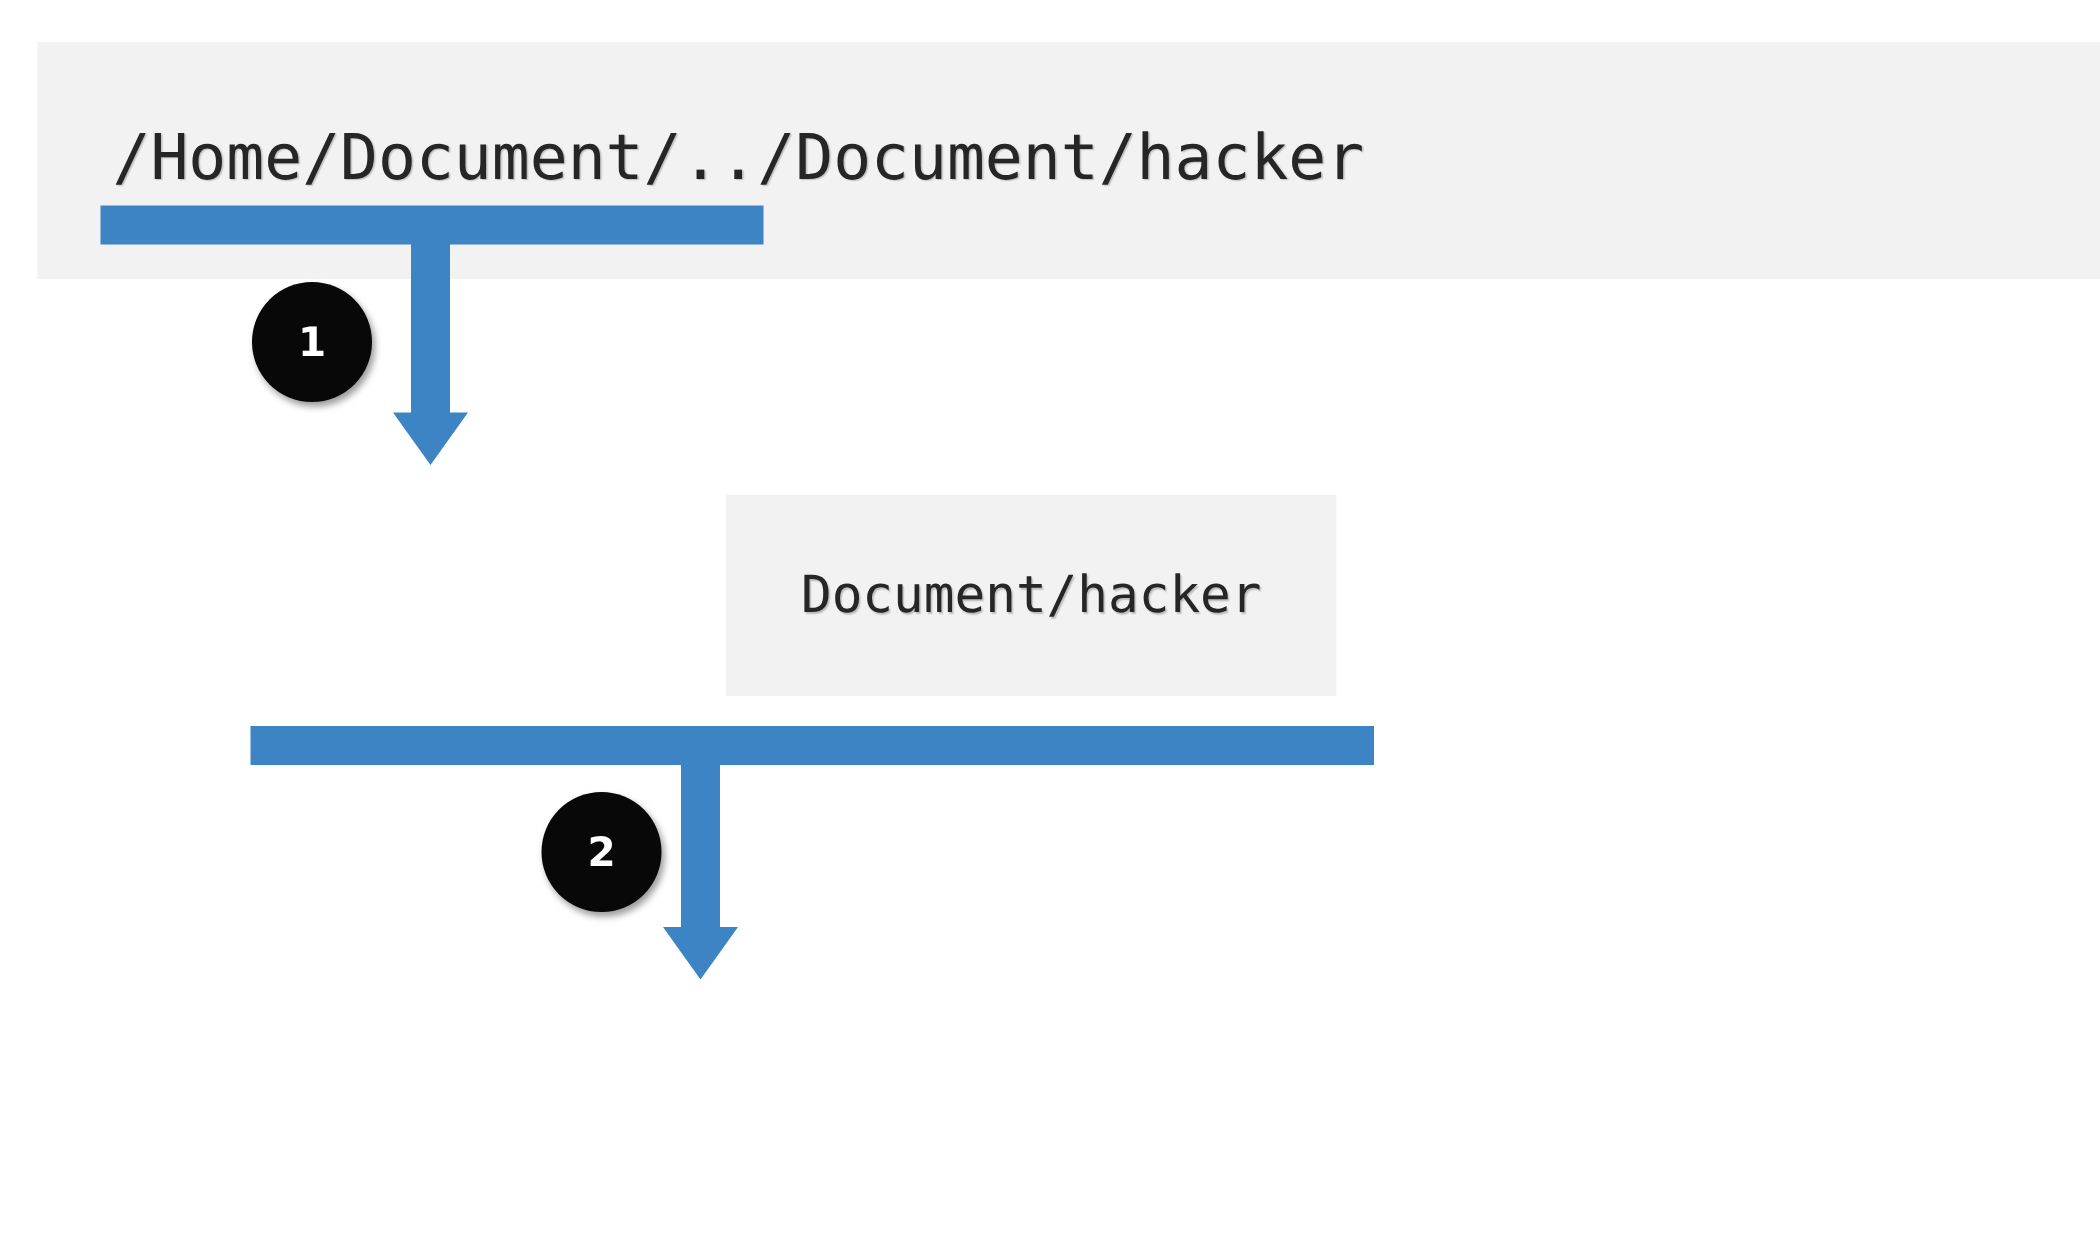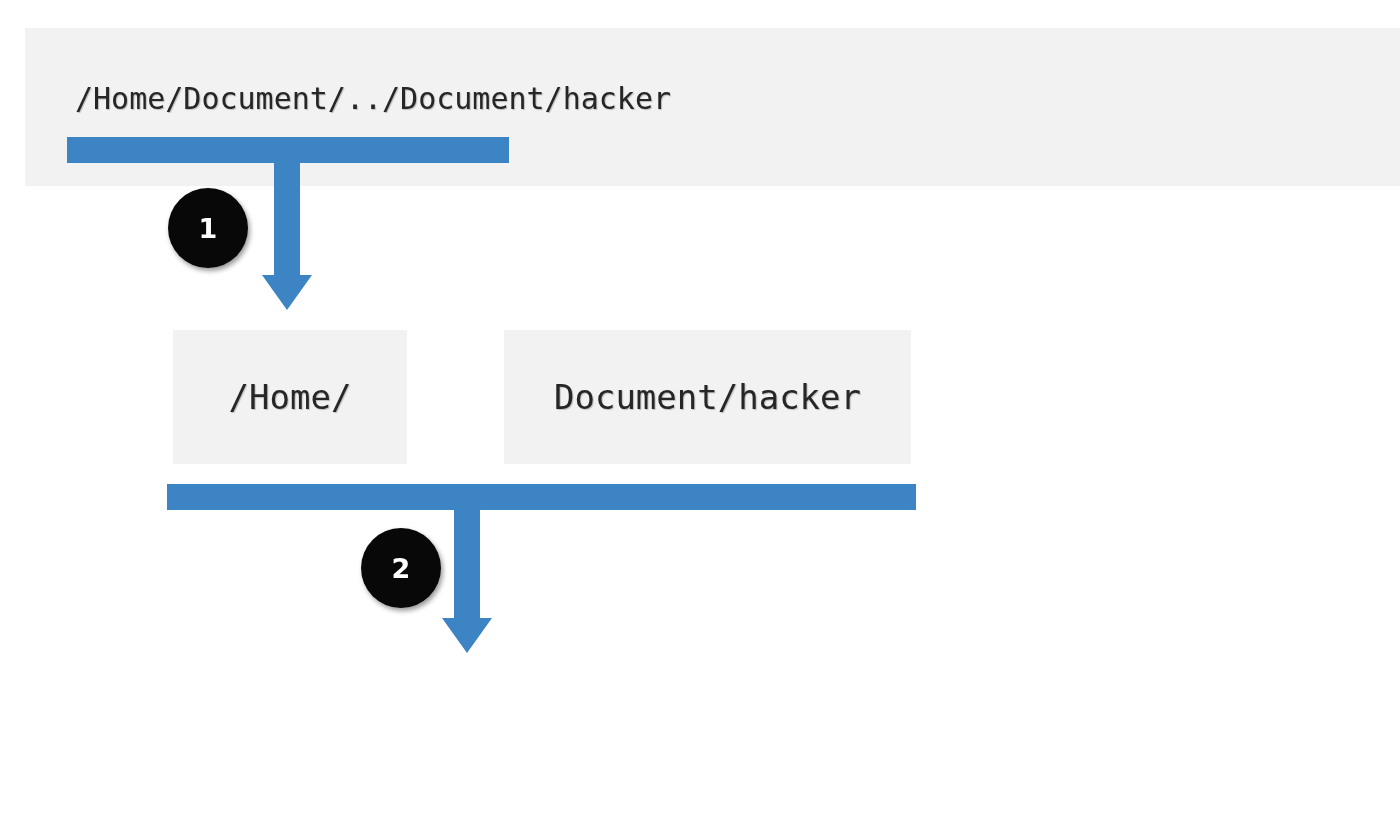--- a/index.html
+++ b/index.html
@@ -26,21 +26,21 @@
     top: 28px;
     width: 1375px;
     height: 158px;
     background: #f2f2f2;
   }
   .banner-text {
     position: absolute;
     left: 50px;
     top: 56px;
     font-family: "DejaVu Sans Mono", "Liberation Mono", monospace;
-    font-size: 30px;
+    font-size: 42px;
     line-height: 1;
     color: #262626;
     letter-spacing: 0px;
     white-space: pre;
     text-shadow: 1px 1px 1px rgba(0,0,0,0.22);
   }
 
   
   .box {
     position: absolute;
@@ -53,21 +53,21 @@
     text-shadow: 1px 1px 1px rgba(0,0,0,0.22);
   }
   .box-center { justify-content: center; }
   .box-left   { justify-content: flex-start; }
 
   #box-home {
     left: 173px; top: 330px; width: 234px; height: 134px;
     font-size: 34px;
   }
   #box-doc {
-    left: 504px; top: 330px; width: 407px; height: 134px;
+    left: 484px; top: 330px; width: 407px; height: 134px;
     font-size: 34px;
   }
   #box-result {
     left: 214px; top: 673px; width: 510px; height: 129px;
     font-size: 34px;
     padding-left: 44px;
     box-sizing: border-box;
   }
 
   
@@ -115,23 +115,20 @@
 
     <g>
       <path d="M 167,484 L 916,484 L 916,510 L 480,510 L 480,618 L 492,618 L 467,653 L 442,618 L 454,618 L 454,510 L 167,510 Z" fill="#3c84c4" stroke="none"></path>
     </g>
   </svg>
 
   <div class="step-circle" id="step-1">
     <span>1</span>
   </div>
 
-  <div class="box box-center" id="box-home">
-    <span>/Home/</span>
-  </div>
 
   <div class="box box-center" id="box-doc">
     <span>Document/hacker</span>
   </div>
 
   <div class="step-circle" id="step-2">
     <span>2</span>
   </div>
 
 

